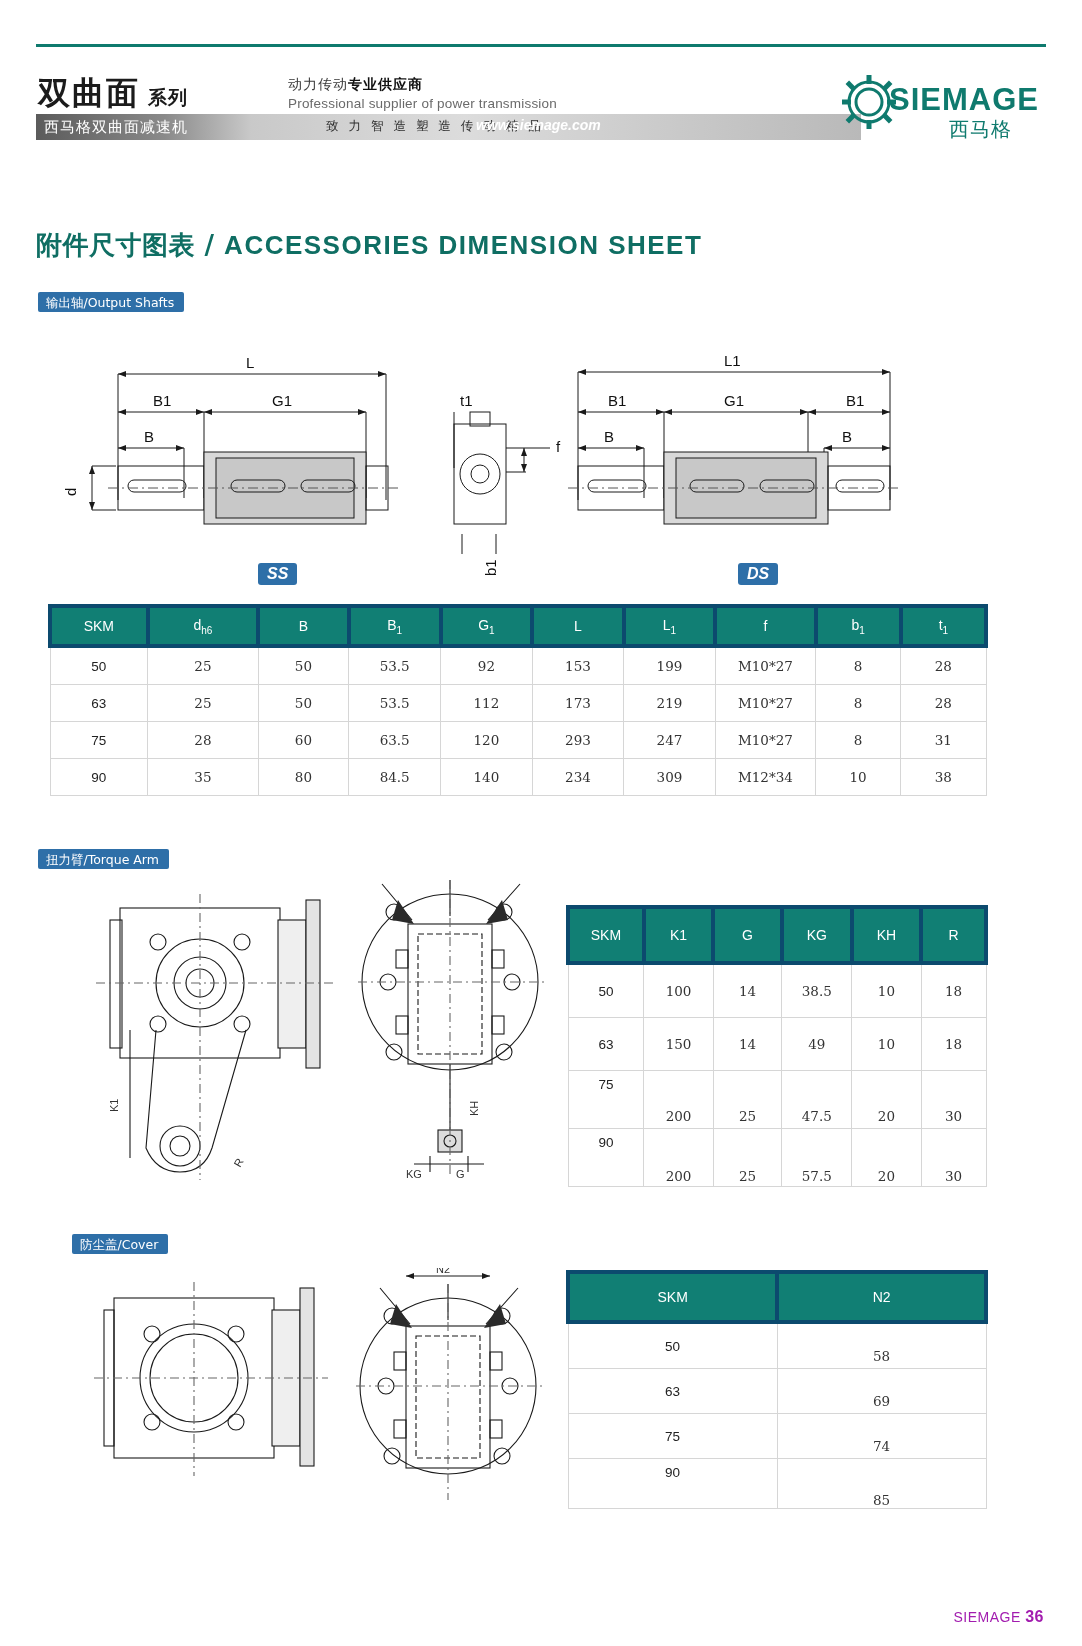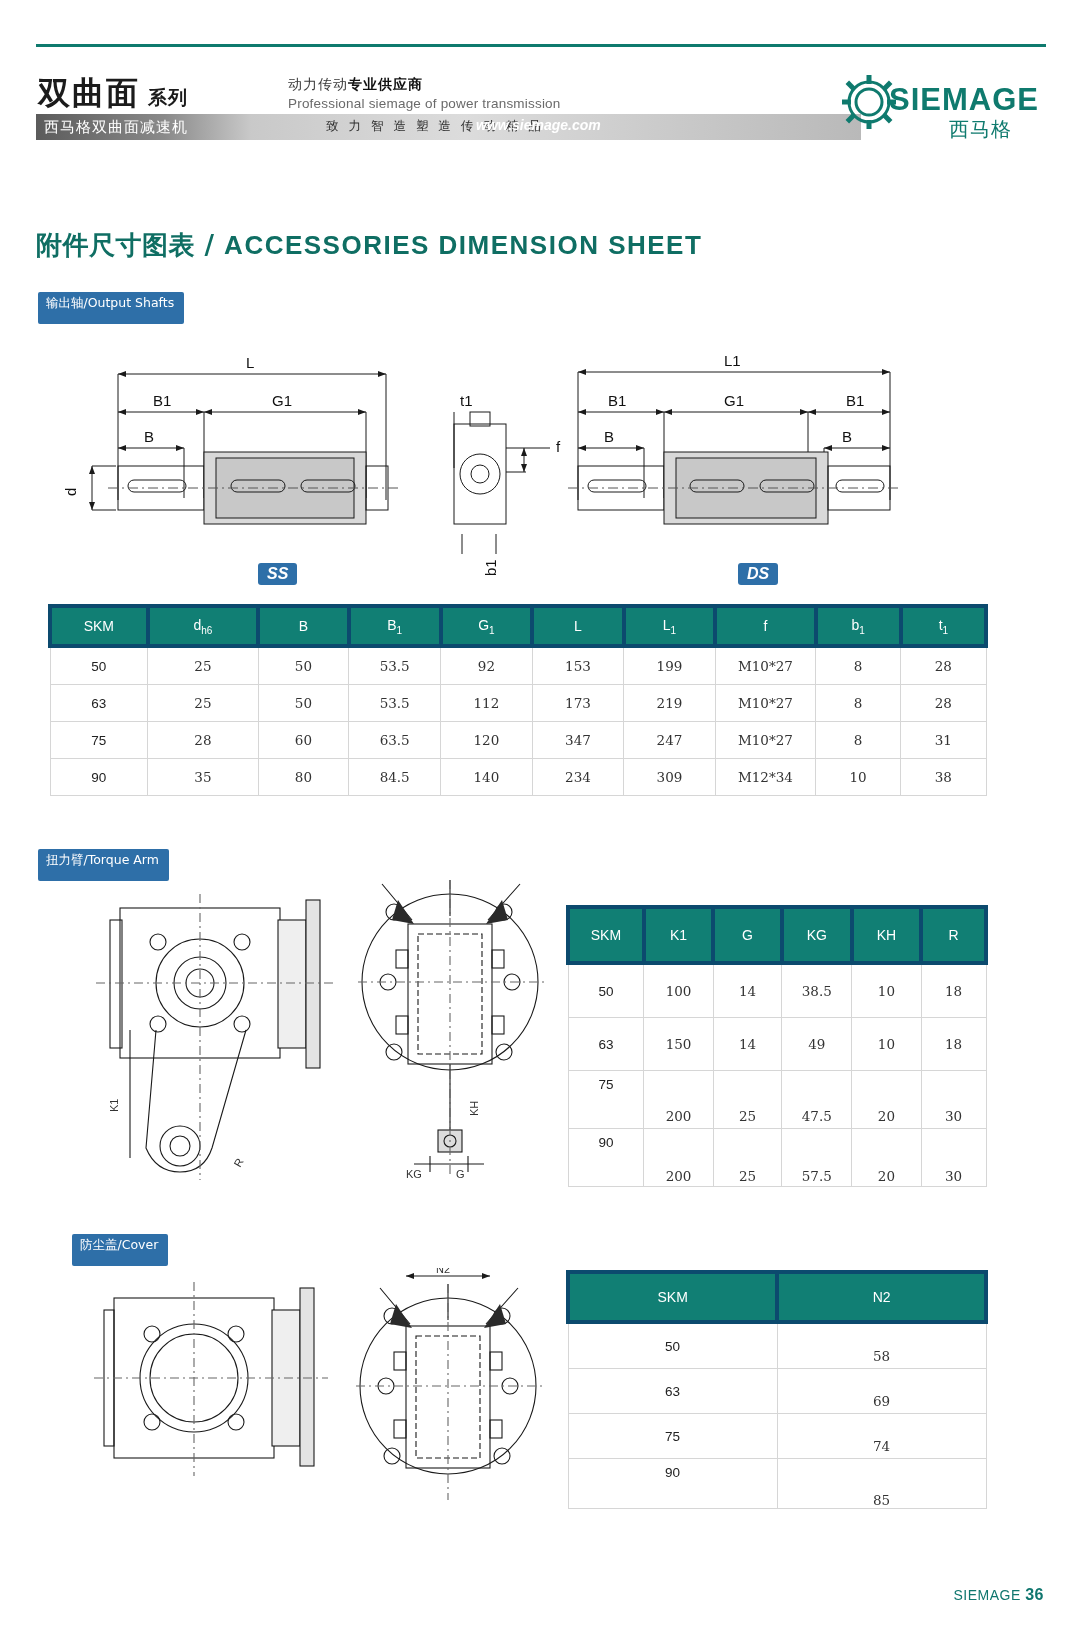--- a/index.html
+++ b/index.html
@@ -72,21 +72,21 @@
 
   
   .main-title {
     position:absolute; left:36px; top:228px;
     font-size:26px; font-weight:bold; color:#0f6e63;
     font-family:"DejaVu Sans", sans-serif; letter-spacing:0.5px;
   }
   .main-title .en { font-family:"Liberation Sans", sans-serif; letter-spacing:1.5px; }
 
   .sec-tag {
-    position:absolute; height:32px; line-height:22px;
+    position:absolute; height:20px; line-height:22px;
     background:#2e6fa8; color:#ffffff; font-size:12.5px;
     padding:0 10px 0 8px; border-radius:2px;
     font-family:"DejaVu Sans", sans-serif;
     white-space:nowrap;
   }
 
   
   .fig { position:absolute; }
   .tag-pill {
     position:absolute; background:#2e6fa8; color:#fff;
@@ -103,22 +103,22 @@
   .tbl td {
     text-align:center; font-size:13.5px; color:#333;
     border:1px solid #d6d6d6; height:34px;
     font-family:"DejaVu Serif", serif;
   }
   .tbl td.first { font-family:"Liberation Sans", sans-serif; color:#222; }
   .sub { font-size:10px; vertical-align:sub; }
 
   
   .footer {
-    position:absolute; right:38px; bottom:42px;
-    font-size:14px; color:#0f766e; letter-spacing:0.5px;
+    position:absolute; right:38px; bottom:20px;
+    font-size:14px; color:#a21caf; letter-spacing:0.5px;
   }
   .footer b { font-size:16px; }
 </style>
 </head>
 <body>
 
 <div class="page">
 
   <div class="top-rule"></div>
 
@@ -126,21 +126,21 @@
     <div class="hdr-cn">
       <span>双曲面</span><span class="series">系列</span>
     </div>
     <div class="hdr-sub-strip"></div>
     <div class="hdr-bar">
       <span>西马格双曲面减速机</span>
     </div>
     <div class="hdr-slogan-cn">
       <span>动力传动</span><b>专业供应商</b>
     </div>
-    <div class="hdr-slogan-en">Professional siemage of power transmission</div>
+    <div class="hdr-slogan-en">Professional supplier of power transmission</div>
     <div class="hdr-sub-cn">致 力 智 造 塑 造 传 动 精 品</div>
     <div class="hdr-site">www.siemage.com</div>
 
     <div class="logo-wrap">
       <svg class="logo-gear" width="64" height="64" viewBox="0 0 64 64">
         <g fill="none" stroke="#0f7a6e" stroke-width="3">
           <circle cx="32" cy="32" r="20"></circle>
           <circle cx="32" cy="32" r="13"></circle>
         </g>
         <g fill="#0f7a6e">
@@ -301,21 +301,21 @@
       <td>M10*27</td>
       <td>8</td>
       <td>28</td>
     </tr>
     <tr>
       <td class="first">75</td>
       <td>28</td>
       <td>60</td>
       <td>63.5</td>
       <td>120</td>
-      <td>347</td>
+      <td>293</td>
       <td>247</td>
       <td>M10*27</td>
       <td>8</td>
       <td>31</td>
     </tr>
     <tr>
       <td class="first">90</td>
       <td>35</td>
       <td>80</td>
       <td>84.5</td>

